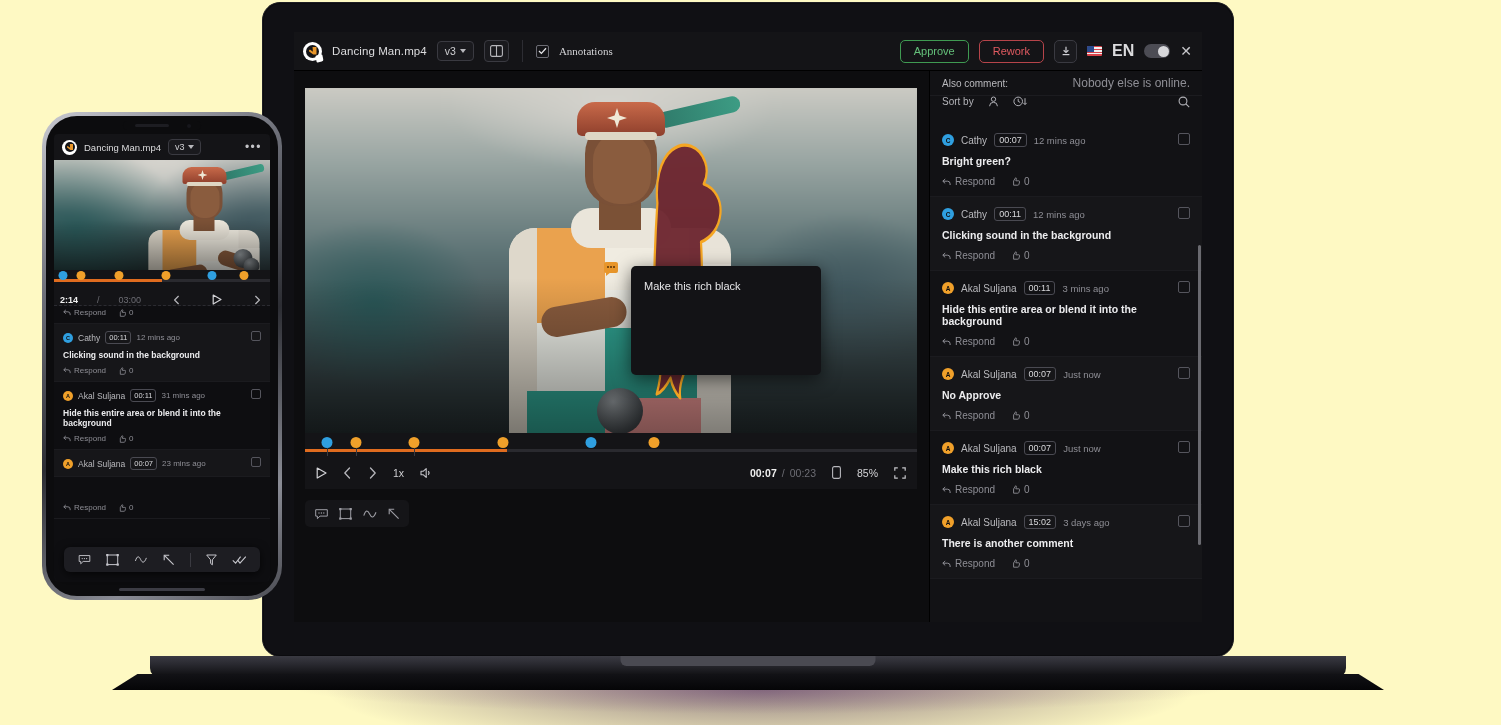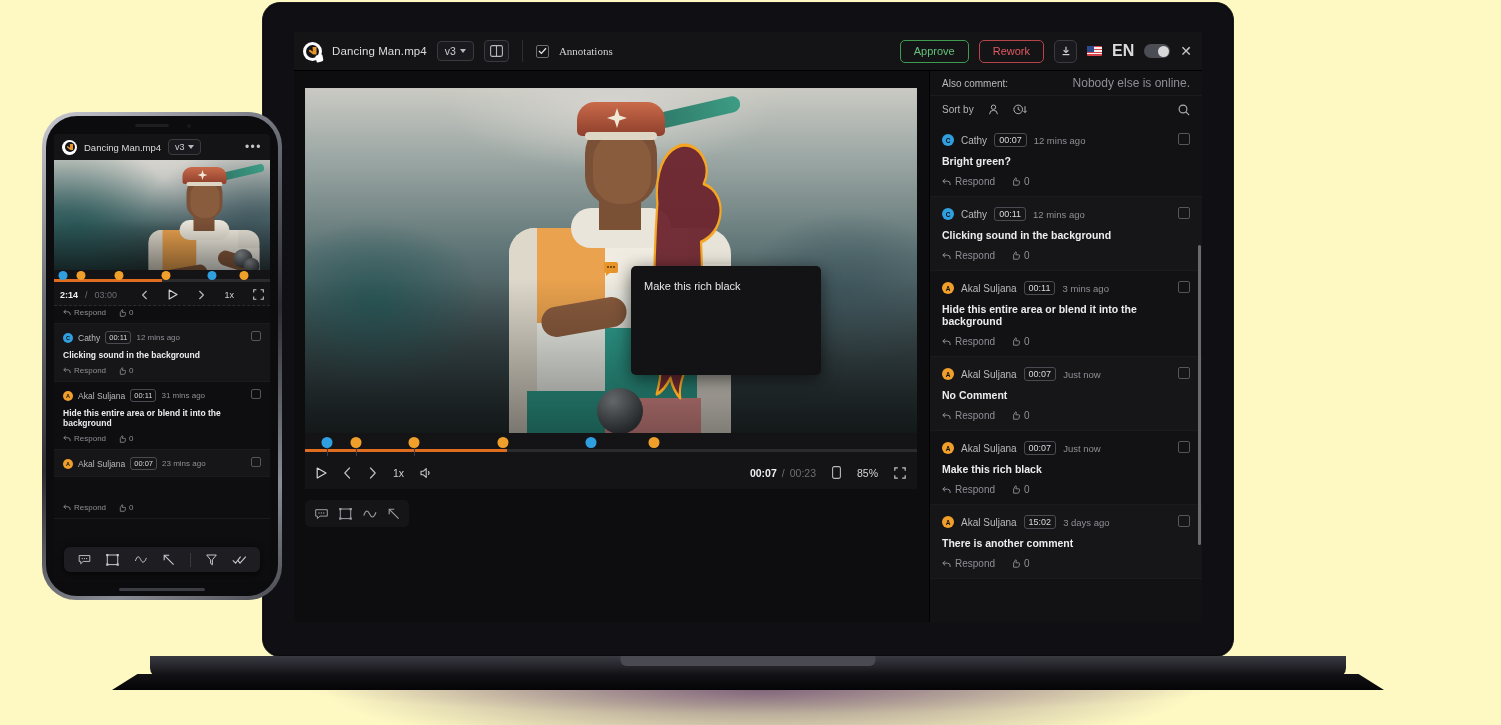--- a/index.html
+++ b/index.html
@@ -221,21 +221,21 @@
   
   .sidebar { width:273px; flex:0 0 273px; background:#121215; display:flex; flex-direction:column; min-height:0;
              border-left:1px solid #000; }
   .watch-row { height:25px; display:flex; align-items:center; padding:0 12px; justify-content:space-between;
                border-bottom:1px solid #1c1c20; }
   .watch-l { color:#b9b9bd; font-size:10px; }
   .watch-r { color:#8e8e95; font-size:12px; }
   .count-row { height:29px; display:flex; align-items:center; padding:0 12px; justify-content:space-between; }
   .count-l { color:#dcdcde; font-size:10.5px; }
   .count-r { color:#cfcfd2; font-size:10.5px; display:flex; align-items:center; gap:5px; }
-  .sort-row { height:27px; display:flex; align-items:center; padding:0 12px; gap:14px; }
+  .sort-row { height:27px; display:flex; align-items:flex-start; padding:0 12px; gap:14px; }
   .sort-l { color:#b3b3b8; font-size:10px; }
   .comments { flex:1 1 auto; overflow:hidden; position:relative; }
   .cmt { padding:10px 12px 9px 12px; border-bottom:1px solid #1b1b1f; position:relative; }
   .cmt.alt { background:#161619; }
   .cmt-head { display:flex; align-items:center; gap:7px; }
   .avatar { width:12px;height:12px;border-radius:50%; display:flex;align-items:center;justify-content:center;
             font-size:6.5px; color:#0d0d0f; font-weight:bold; }
   .av-c { background:#2f9fe0; }
   .av-a { background:#f0a02a; }
   .cmt-name { color:#b9b9bd; font-size:10px; }
@@ -266,21 +266,21 @@
   .ph-logo { width:15px;height:15px;border-radius:50%;background:#fff;position:relative; flex:0 0 15px;}
   .ph-logo:before{content:"";position:absolute;left:2.5px;top:2.5px;width:10px;height:10px;border-radius:50%;background:#141417;}
   .ph-logo:after{content:"";position:absolute;left:4.5px;top:4px;width:6.5px;height:6.5px;background:#e8962a;
     clip-path: polygon(50% 0,100% 0,100% 100%,60% 100%,0 55%,18% 38%,55% 66%);}
   .ph-file { color:#dcdcde; font-size:9.5px; }
   .ph-v { display:flex;align-items:center;gap:3px;border:1px solid #3a3a41;border-radius:4px;height:16px;padding:0 6px;
           color:#cfcfd2;font-size:9px;background:#1a1a1e;}
   .ph-dots { margin-left:auto; color:#c3c3c7; font-size:12px; letter-spacing:1.5px; line-height:1;}
   .ph-vid { height:110px; flex:0 0 110px; position:relative; overflow:hidden; background:#000;}
   .ph-scrub { height:14px; position:relative; background:#141417; }
-  .ph-ctrls { height:22px; display:flex; align-items:center; gap:4px; padding:0 6px; background:#141417;
+  .ph-ctrls { height:22px; display:flex; align-items:flex-end; gap:16px; padding:0 6px; background:#141417;
               border-bottom:1px dashed #2b2b31; }
   .ph-time { color:#efefef; font-size:9px; font-weight:bold; }
   .ph-time span { color:#6d6d74; font-weight:normal; }
   .ph-list { flex:1 1 auto; overflow:hidden; }
   .ph-cmt { padding:7px 9px 6px 9px; border-bottom:1px solid #1b1b1f; position:relative; }
   .ph-cmt.alt { background:#161619; }
   .ph-head { display:flex; align-items:center; gap:5px; }
   .ph-name { color:#b9b9bd; font-size:8.5px; }
   .ph-tc { border:1px solid #4a4a52;border-radius:3px;color:#d8d8db;font-size:7.5px;padding:1px 3px; }
   .ph-ago { color:#8e8e95; font-size:8px; }
@@ -590,21 +590,21 @@
                 </div>
               </div>
               <div class="cmt alt">
                 <div class="cmt-head">
                   <span class="avatar av-a">A</span>
                   <span class="cmt-name">Akal Suljana</span>
                   <span class="cmt-tc">00:07</span>
                   <span class="cmt-ago">Just now</span>
                 </div>
                 <div class="cmt-box"></div>
-                <div class="cmt-body">No Comment</div>
+                <div class="cmt-body">No Approve</div>
                 <div class="cmt-foot">
                   <span class="respond"><svg width="9" height="8" viewBox="0 0 9 8">
                       <polyline points="3.2,1 0.8,3.2 3.2,5.4" fill="none" stroke="#8e8e95" stroke-width="1"></polyline>
                       <path d="M0.9 3.2 h4.6 a2.6 2.6 0 0 1 2.6 2.6 v1.2" fill="none" stroke="#8e8e95" stroke-width="1"></path>
                     </svg>Respond</span>
                   <span class="likes"><svg width="9" height="9" viewBox="0 0 9 9">
                       <path d="M2.6 8.2 V4 l2-3.2 c.8 0 1 .7.7 1.4 L4.8 3.8 h3 c.6 0 1 .5.8 1.1 L7.8 7.6 c-.1.4-.5.6-.9.6 z" fill="none" stroke="#8e8e95" stroke-width=".9"></path>
                     </svg>0</span>
                 </div>
               </div>

